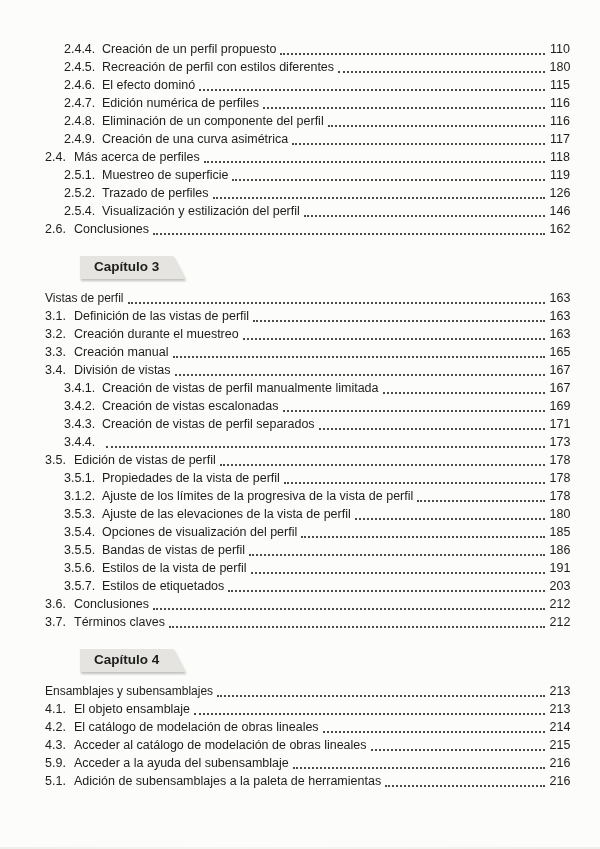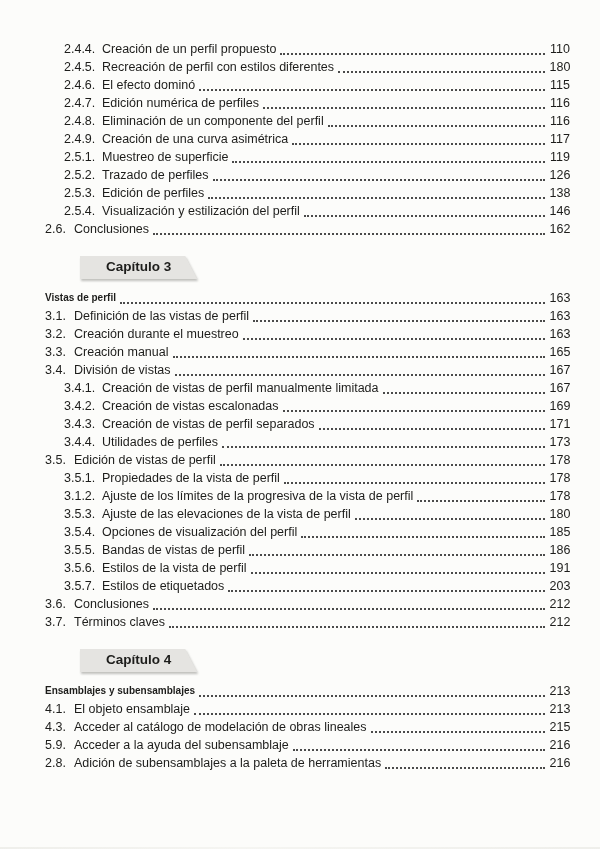--- a/index.html
+++ b/index.html
@@ -24,21 +24,21 @@
     height:18px;
     font-size:12.5px;
     line-height:18px;
     white-space:nowrap;
   }
   .row .num{flex:none;}
   .row.lvl1 .num{min-width:29px;}
   .row.lvl2{padding-left:19px;}
   .row.lvl2 .num{min-width:38px;}
   .row .title{flex:none;}
-  .row.bold .title{font-weight:700;font-size:10px;}
+  .row.bold .title{font-weight:400;font-size:12px;}
   .leader{
     flex:1 1 auto;
     position:relative;
     min-width:12px;
   }
   .leader::after{
     content:"";
     position:absolute;
     left:4px;right:3px;bottom:3.5px;
     border-bottom:2px dotted var(--dots);
@@ -51,21 +51,21 @@
   .tab-wrap{
     margin:18px 0 10px 35px;
     filter:drop-shadow(1px 2px 1px rgba(80,80,75,0.35));
   }
   .chapter-tab{
     display:inline-block;
     background:var(--tab);
     font-weight:700;
     font-size:13.5px;
     line-height:16px;
-    padding:3px 26px 4px 26px;
+    padding:3px 26px 4px 14px;
     clip-path:polygon(0 0, calc(100% - 12px) 0, 100% 100%, 0 100%);
   }
   .scan-edge{
     position:absolute;left:0;right:0;bottom:0;height:2px;
     background:linear-gradient(to right,#e9e9e4,#f2f2ee 40%,#e9e9e4);
     opacity:.7;
   }
 </style>
 </head>
 <body>
@@ -102,37 +102,37 @@
           <span class="title">Eliminación de un componente del perfil</span>
           <span class="leader"></span>
           <span class="pagenum">116</span>
         </div>
         <div class="row lvl2">
           <span class="num">2.4.9.</span>
           <span class="title">Creación de una curva asimétrica</span>
           <span class="leader"></span>
           <span class="pagenum">117</span>
         </div>
+        <div class="row lvl1">
+          <span class="num">2.4.</span>
+          <span class="title">Más acerca de perfiles</span>
+          <span class="leader"></span>
+          <span class="pagenum">118</span>
+        </div>
         <div class="row lvl2">
           <span class="num">2.5.1.</span>
           <span class="title">Muestreo de superficie</span>
           <span class="leader"></span>
           <span class="pagenum">119</span>
         </div>
         <div class="row lvl2">
           <span class="num">2.5.2.</span>
           <span class="title">Trazado de perfiles</span>
           <span class="leader"></span>
           <span class="pagenum">126</span>
-        </div>
-        <div class="row lvl2">
-          <span class="num">2.5.3.</span>
-          <span class="title">Edición de perfiles</span>
-          <span class="leader"></span>
-          <span class="pagenum">138</span>
         </div>
         <div class="row lvl2">
           <span class="num">2.5.4.</span>
           <span class="title">Visualización y estilización del perfil</span>
           <span class="leader"></span>
           <span class="pagenum">146</span>
         </div>
         <div class="row lvl1">
           <span class="num">2.6.</span>
           <span class="title">Conclusiones</span>
@@ -184,21 +184,20 @@
           <span class="pagenum">169</span>
         </div>
         <div class="row lvl2">
           <span class="num">3.4.3.</span>
           <span class="title">Creación de vistas de perfil separados</span>
           <span class="leader"></span>
           <span class="pagenum">171</span>
         </div>
         <div class="row lvl2">
           <span class="num">3.4.4.</span>
-          <span class="title">Utilidades de perfiles</span>
           <span class="leader"></span>
           <span class="pagenum">173</span>
         </div>
         <div class="row lvl1">
           <span class="num">3.5.</span>
           <span class="title">Edición de vistas de perfil</span>
           <span class="leader"></span>
           <span class="pagenum">178</span>
         </div>
         <div class="row lvl2">
@@ -263,33 +262,39 @@
           <span class="leader"></span>
           <span class="pagenum">213</span>
         </div>
         <div class="row lvl1">
           <span class="num">4.1.</span>
           <span class="title">El objeto ensamblaje</span>
           <span class="leader"></span>
           <span class="pagenum">213</span>
         </div>
         <div class="row lvl1">
+          <span class="num">4.2.</span>
+          <span class="title">El catálogo de modelación de obras lineales</span>
+          <span class="leader"></span>
+          <span class="pagenum">214</span>
+        </div>
+        <div class="row lvl1">
           <span class="num">4.3.</span>
           <span class="title">Acceder al catálogo de modelación de obras lineales</span>
           <span class="leader"></span>
           <span class="pagenum">215</span>
         </div>
         <div class="row lvl1">
           <span class="num">5.9.</span>
           <span class="title">Acceder a la ayuda del subensamblaje</span>
           <span class="leader"></span>
           <span class="pagenum">216</span>
         </div>
         <div class="row lvl1">
-          <span class="num">2.8.</span>
+          <span class="num">5.1.</span>
           <span class="title">Adición de subensamblajes a la paleta de herramientas</span>
           <span class="leader"></span>
           <span class="pagenum">216</span>
         </div>
       </div>
     </div>
   <div class="scan-edge"></div>
 </main>
 
 </body></html>

